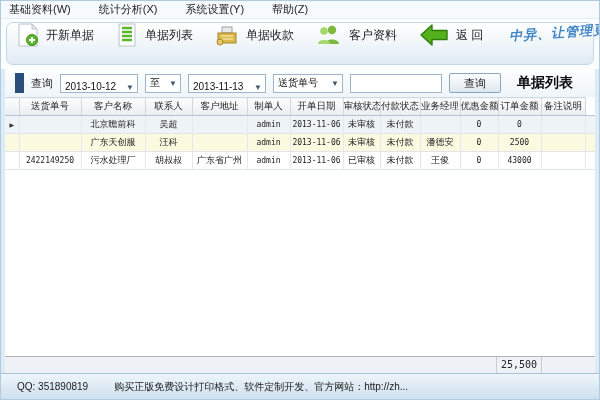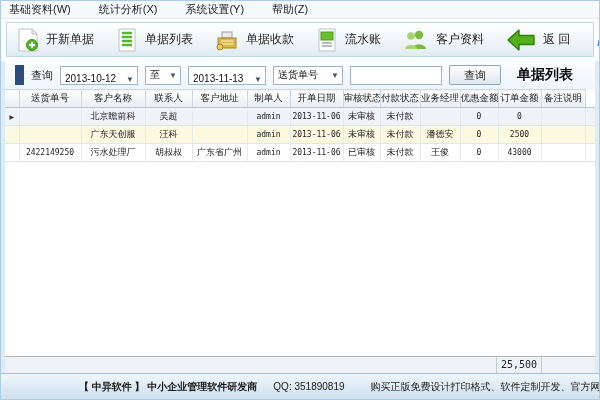--- a/index.html
+++ b/index.html
@@ -8,23 +8,23 @@
   .window{ width:600px; height:400px; border:1px solid #aecbe0; background:#fbfdfe;
            display:flex; flex-direction:column; overflow:hidden; }
 
   
   .menubar{ height:18px; display:flex; align-items:center; gap:28px; padding:0 8px;
             background:#f6fafc; border-bottom:1px solid #e3edf4; font-size:11px; color:#222; flex:0 0 auto;}
   .menu-item{ cursor:default; }
 
   
   .toolbar-wrap{ padding:3px 5px 4px 5px; flex:0 0 auto; }
-  .toolbar{ height:35px; border:1px solid #c2d8e8; border-radius:0;
+  .toolbar{ height:43px; border:1px solid #c2d8e8; border-radius:7px;
             background:linear-gradient(#ffffff,#eaf2f8 70%,#dfeaf3);
-            display:flex; align-items:center; padding:0 10px; gap:22px; }
+            display:flex; align-items:flex-start; padding:0 10px; gap:22px; }
   .tbtn{ display:flex; align-items:center; gap:7px; cursor:pointer; }
   .tbtn .lbl{ font-size:12px; color:#1c1c1c; white-space:nowrap; }
   .ticon{ display:inline-flex; }
   .slogan{ margin-left:4px; color:#3f86c6; font-size:13px; font-weight:bold; font-style:italic;
            transform:rotate(-4deg); white-space:nowrap; letter-spacing:1px; }
 
   
   .content{ flex:1 1 auto; display:flex; flex-direction:column; background:#fff;
             border-left:4px solid #dcebf5; border-right:4px solid #dcebf5; overflow:hidden; }
 
@@ -115,30 +115,20 @@
           <svg width="24" height="24" viewBox="0 0 24 24">
             <rect x="7" y="4" width="10" height="6" fill="#e9e9e9" stroke="#9aa3aa"></rect>
             <rect x="3" y="10" width="18" height="10" fill="#dcb84a" stroke="#a8852a"></rect>
             <path d="M6 13 h12 M6 16 h12" stroke="#f4e09a" stroke-width="1.6"></path>
             <circle cx="5" cy="19" r="3" fill="#e9c85e" stroke="#a8852a"></circle>
           </svg>
         </span>
         <span class="lbl">单据收款</span>
       </div>
 
-      <div class="tbtn">
-        <span class="ticon">
-          <svg width="22" height="24" viewBox="0 0 22 24">
-            <path d="M3 1 h16 v22 H3 Z" fill="#ffffff" stroke="#b9c2c9"></path>
-            <rect x="5" y="4" width="12" height="8" fill="#6abf2e" stroke="#4d9a17"></rect>
-            <path d="M6 15 h10 M6 18 h10" stroke="#9aa6b0" stroke-width="1.4"></path>
-          </svg>
-        </span>
-        <span class="lbl">流水账</span>
-      </div>
 
       <div class="tbtn">
         <span class="ticon">
           <svg width="26" height="24" viewBox="0 0 26 24">
             <circle cx="16" cy="7" r="4.2" fill="#7cb93e"></circle>
             <path d="M9 21 c0-6 14-6 14 0 Z" fill="#7cb93e"></path>
             <circle cx="8" cy="8" r="3.8" fill="#a5d76e"></circle>
             <path d="M2 21 c0-5.5 12-5.5 12 0 Z" fill="#a5d76e"></path>
           </svg>
         </span>
@@ -277,18 +267,17 @@
       </table>
 
     <div class="grid-empty"></div>
 
     <div class="summary">
       <div class="sum-cell">25,500</div>
     </div>
   </div>
 
   <div class="statusbar">
-    <span class="sb-vendor">【 中异软件 】 中小企业管理软件研发商</span>
     <span class="sb-qq">QQ: 351890819</span>
     <span class="sb-promo">购买正版免费设计打印格式、软件定制开发、官方网站：http://zh...</span>
   </div>
 
 </div>
 
 </body></html>

